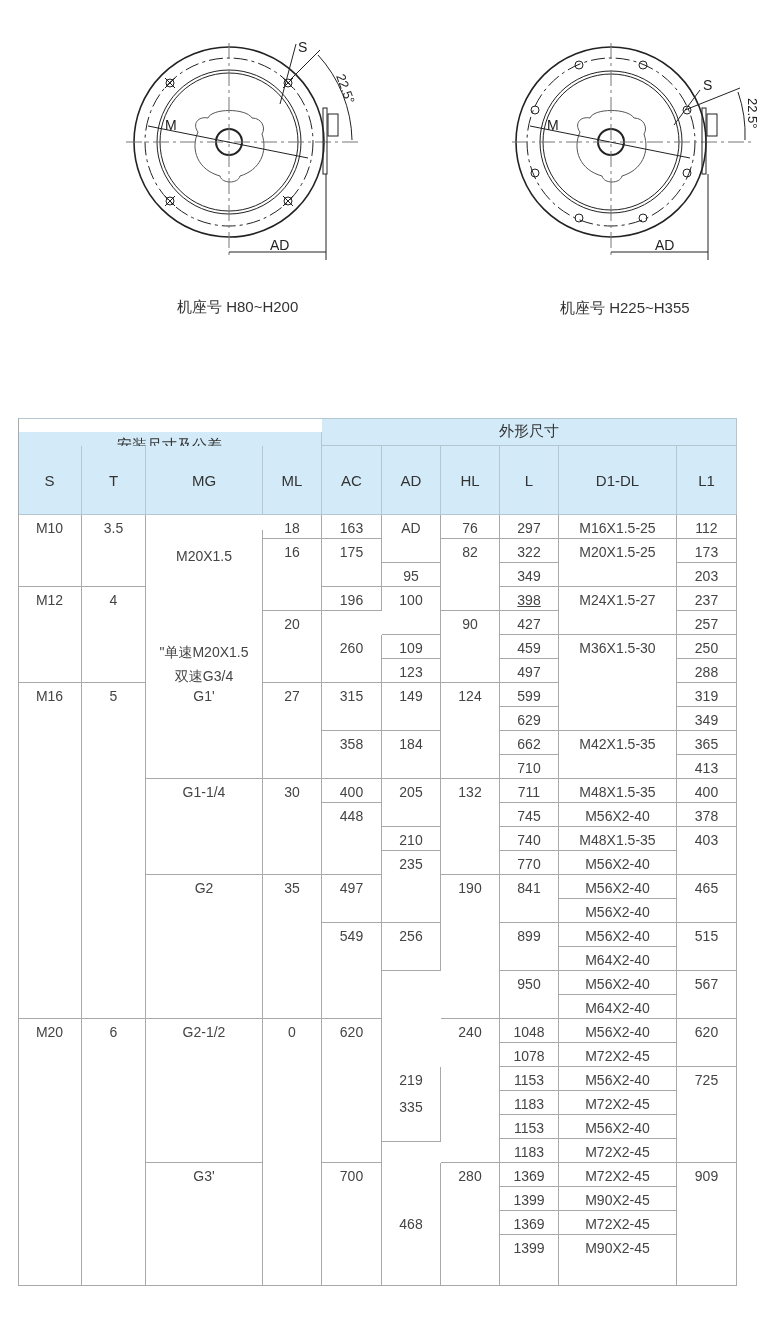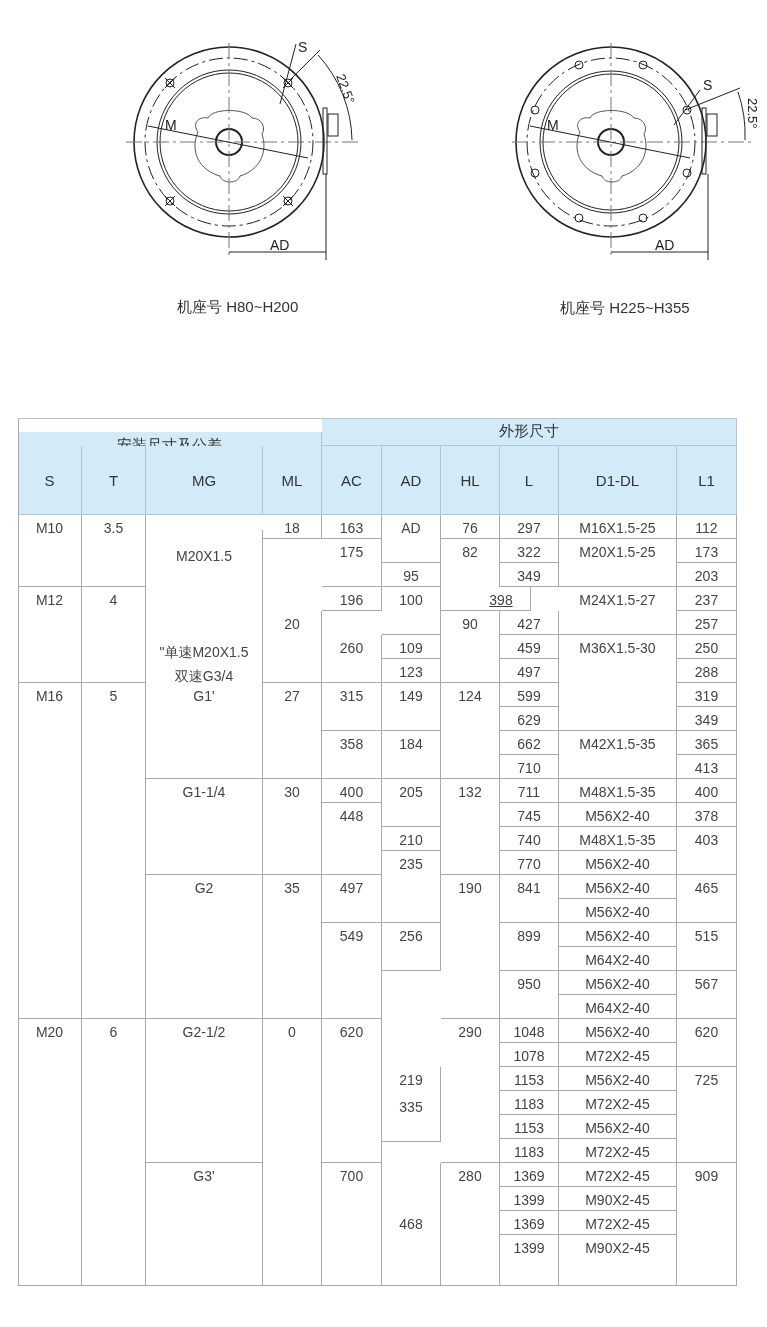--- a/index.html
+++ b/index.html
@@ -120,20 +120,21 @@
       <div style="height: 24px;">"单速M20X1.5</div>
       <div style="height: 24px;">双速G3/4</div>
       <div style="height: 24px;">"</div>
     </div>
     <div class="cell" style="left: 128px; width: 117px; top: 265px; height: 96px;">G1'</div>
     <div class="cell" style="left: 128px; width: 117px; top: 361px; height: 96px;">G1-1/4</div>
     <div class="cell" style="left: 128px; width: 117px; top: 457px; height: 144px;">G2</div>
     <div class="cell" style="left: 128px; width: 117px; top: 601px; height: 144px;">G2-1/2</div>
     <div class="cell" style="left: 128px; width: 117px; top: 745px; height: 123px;">G3'</div>
     <div class="cell" style="left: 245px; width: 59px; top: 97px; height: 24px;">18</div>
+    <div class="cell" style="left: 245px; width: 59px; top: 121px; height: 72px;">16</div>
     <div class="cell" style="left: 245px; width: 59px; top: 193px; height: 72px;">20</div>
     <div class="cell" style="left: 245px; width: 59px; top: 265px; height: 96px;">27</div>
     <div class="cell" style="left: 245px; width: 59px; top: 361px; height: 96px;">30</div>
     <div class="cell" style="left: 245px; width: 59px; top: 457px; height: 144px;">35</div>
     <div class="cell" style="left: 245px; width: 59px; top: 601px; height: 267px;">0</div>
     <div class="cell" style="left: 304px; width: 60px; top: 97px; height: 24px;">163</div>
     <div class="cell" style="left: 304px; width: 60px; top: 121px; height: 48px;">175</div>
     <div class="cell" style="left: 304px; width: 60px; top: 169px; height: 24px;">196</div>
     <div class="cell" style="left: 304px; width: 60px; top: 193px; height: 24px; margin-top: 36px;">219</div>
     <div class="cell" style="left: 304px; width: 60px; top: 217px; height: 48px;">260</div>
@@ -158,26 +159,26 @@
     <div class="cell" style="left: 364px; width: 59px; top: 505px; height: 48px;">256</div>
     <div class="cell" style="left: 364px; width: 59px; top: 649px; height: 48px;">219</div>
     <div class="cell" style="left: 364px; width: 59px; top: 676px; height: 48px;">335</div>
     <div class="cell" style="left: 364px; width: 59px; top: 745px; height: 123px; padding-top: 0px; display: flex; align-items: center; justify-content: center;">468</div>
     <div class="cell" style="left: 423px; width: 59px; top: 97px; height: 24px;">76</div>
     <div class="cell" style="left: 423px; width: 59px; top: 121px; height: 72px;">82</div>
     <div class="cell" style="left: 423px; width: 59px; top: 193px; height: 72px;">90</div>
     <div class="cell" style="left: 423px; width: 59px; top: 265px; height: 96px;">124</div>
     <div class="cell" style="left: 423px; width: 59px; top: 361px; height: 96px;">132</div>
     <div class="cell" style="left: 423px; width: 59px; top: 457px; height: 144px;">190</div>
-    <div class="cell" style="left: 423px; width: 59px; top: 601px; height: 144px;">290</div>
+    <div class="cell" style="left: 423px; width: 59px; top: 601px; height: 144px;">240</div>
     <div class="cell" style="left: 423px; width: 59px; top: 745px; height: 123px;">280</div>
     <div class="cell" style="left: 482px; width: 59px; top: 97px; height: 24px;">297</div>
     <div class="cell" style="left: 482px; width: 59px; top: 121px; height: 24px;">322</div>
     <div class="cell" style="left: 482px; width: 59px; top: 145px; height: 24px;">349</div>
-    <div class="cell" style="left: 454px; width: 59px; top: 169px; height: 24px; text-decoration: underline;">398</div>
+    <div class="cell" style="left: 482px; width: 59px; top: 169px; height: 24px; text-decoration: underline;">398</div>
     <div class="cell" style="left: 482px; width: 59px; top: 193px; height: 24px;">427</div>
     <div class="cell" style="left: 482px; width: 59px; top: 217px; height: 24px;">459</div>
     <div class="cell" style="left: 482px; width: 59px; top: 241px; height: 24px;">497</div>
     <div class="cell" style="left: 482px; width: 59px; top: 265px; height: 24px;">599</div>
     <div class="cell" style="left: 482px; width: 59px; top: 289px; height: 24px;">629</div>
     <div class="cell" style="left: 482px; width: 59px; top: 313px; height: 24px;">662</div>
     <div class="cell" style="left: 482px; width: 59px; top: 337px; height: 24px;">710</div>
     <div class="cell" style="left: 482px; width: 59px; top: 361px; height: 24px;">711</div>
     <div class="cell" style="left: 482px; width: 59px; top: 385px; height: 24px;">745</div>
     <div class="cell" style="left: 482px; width: 59px; top: 409px; height: 24px;">740</div>

